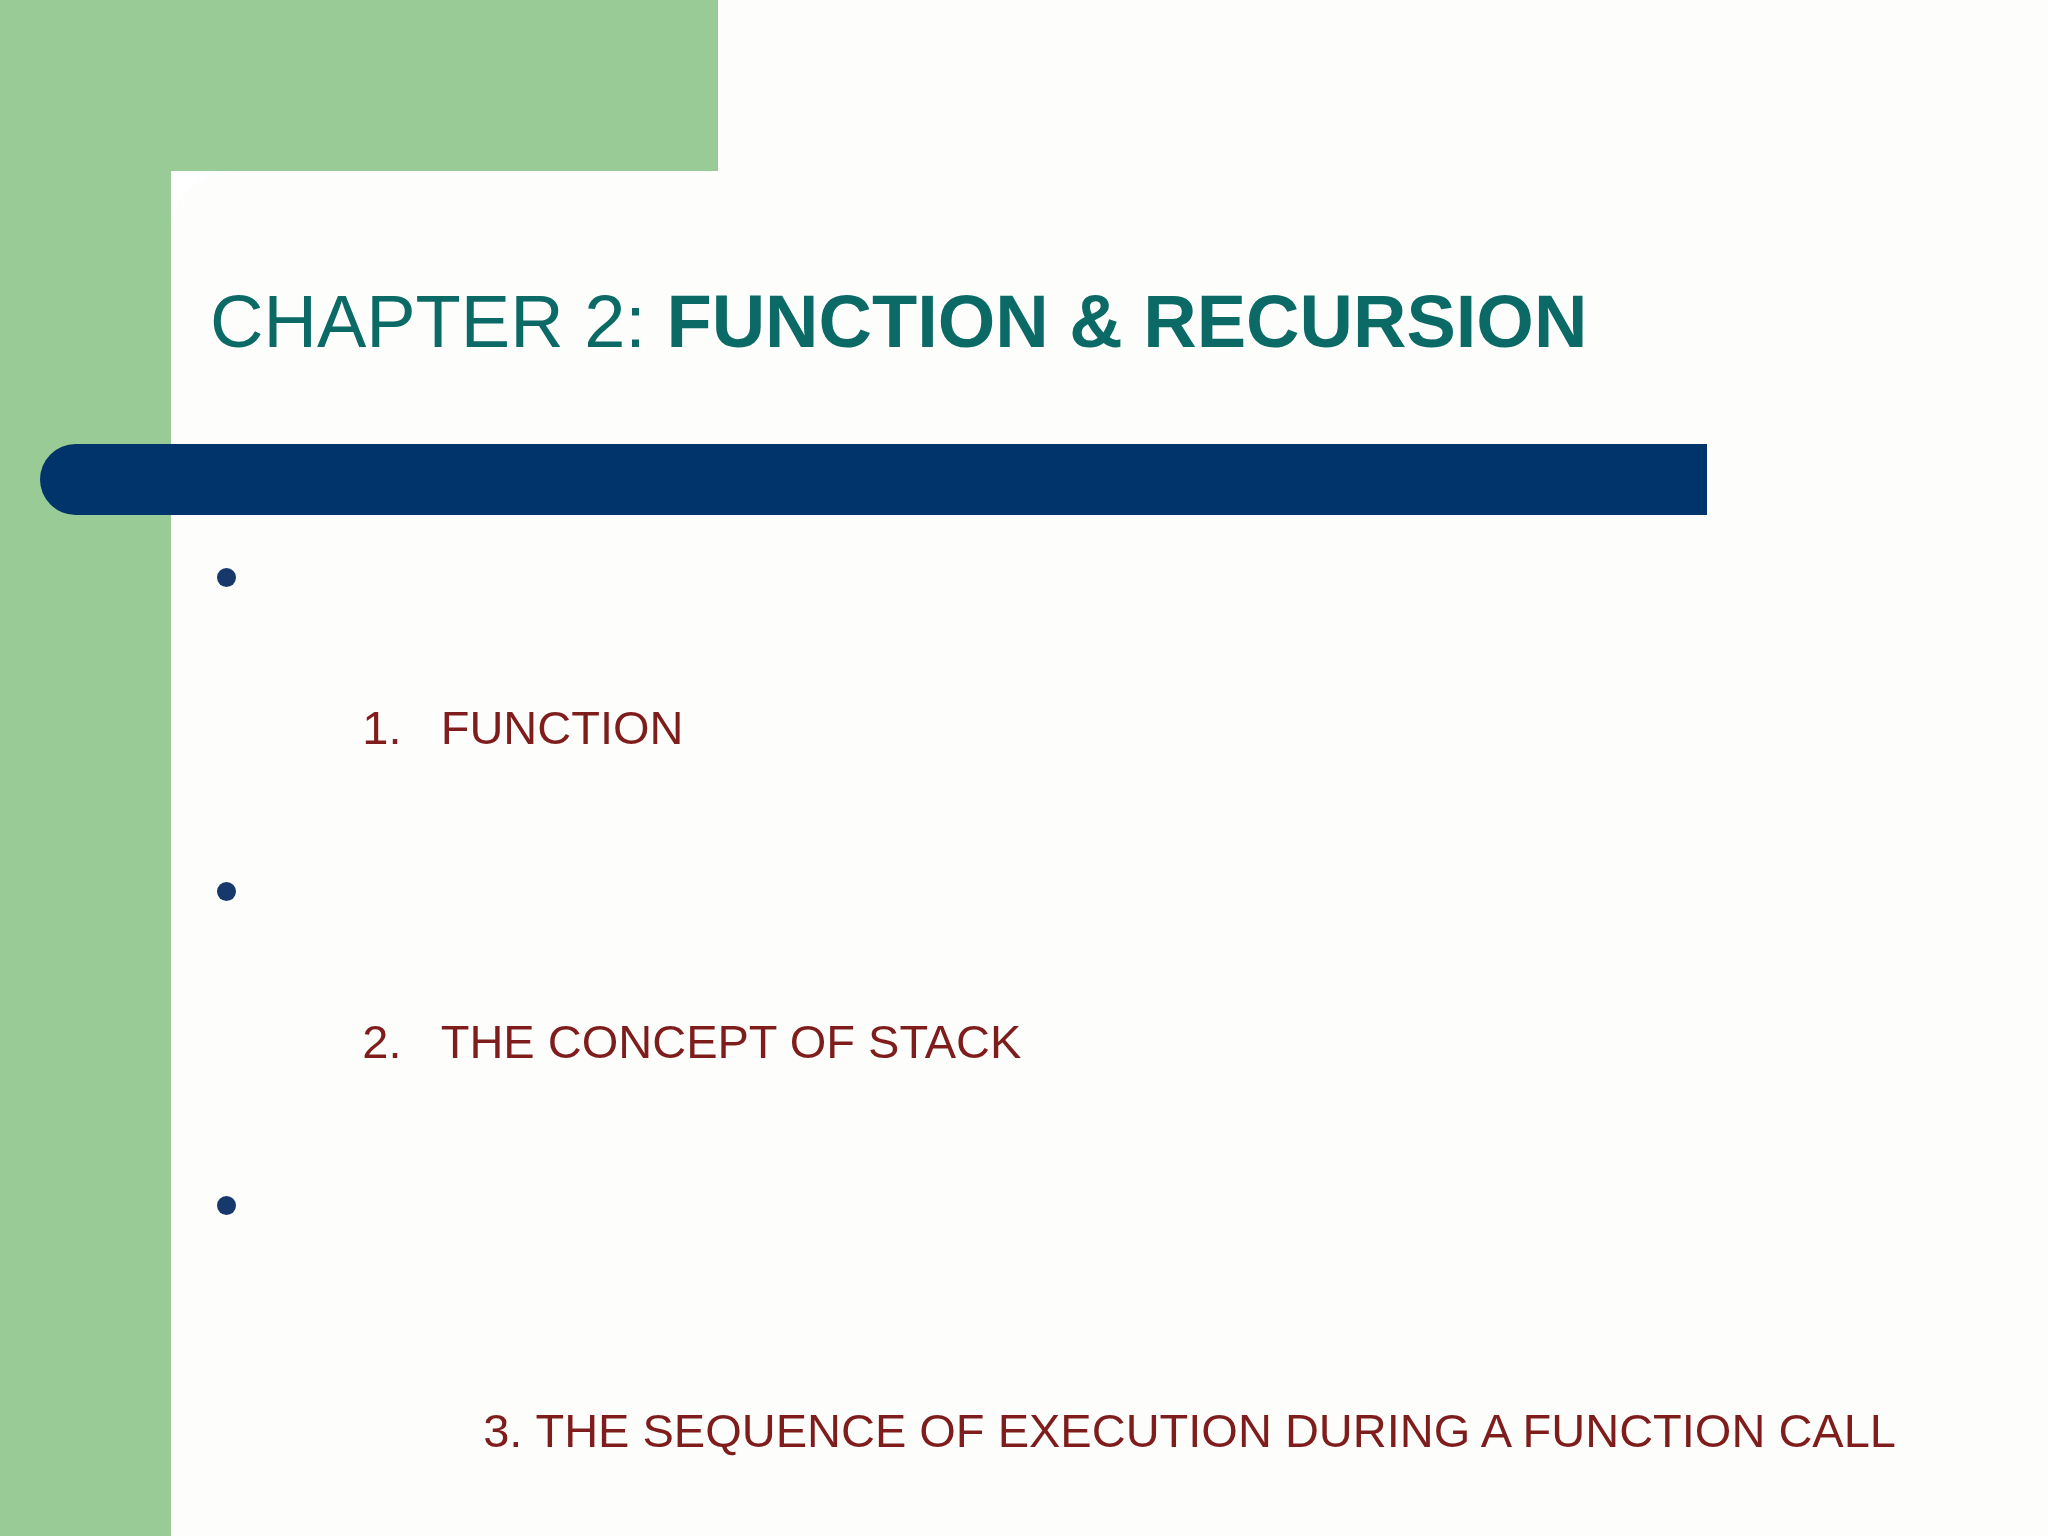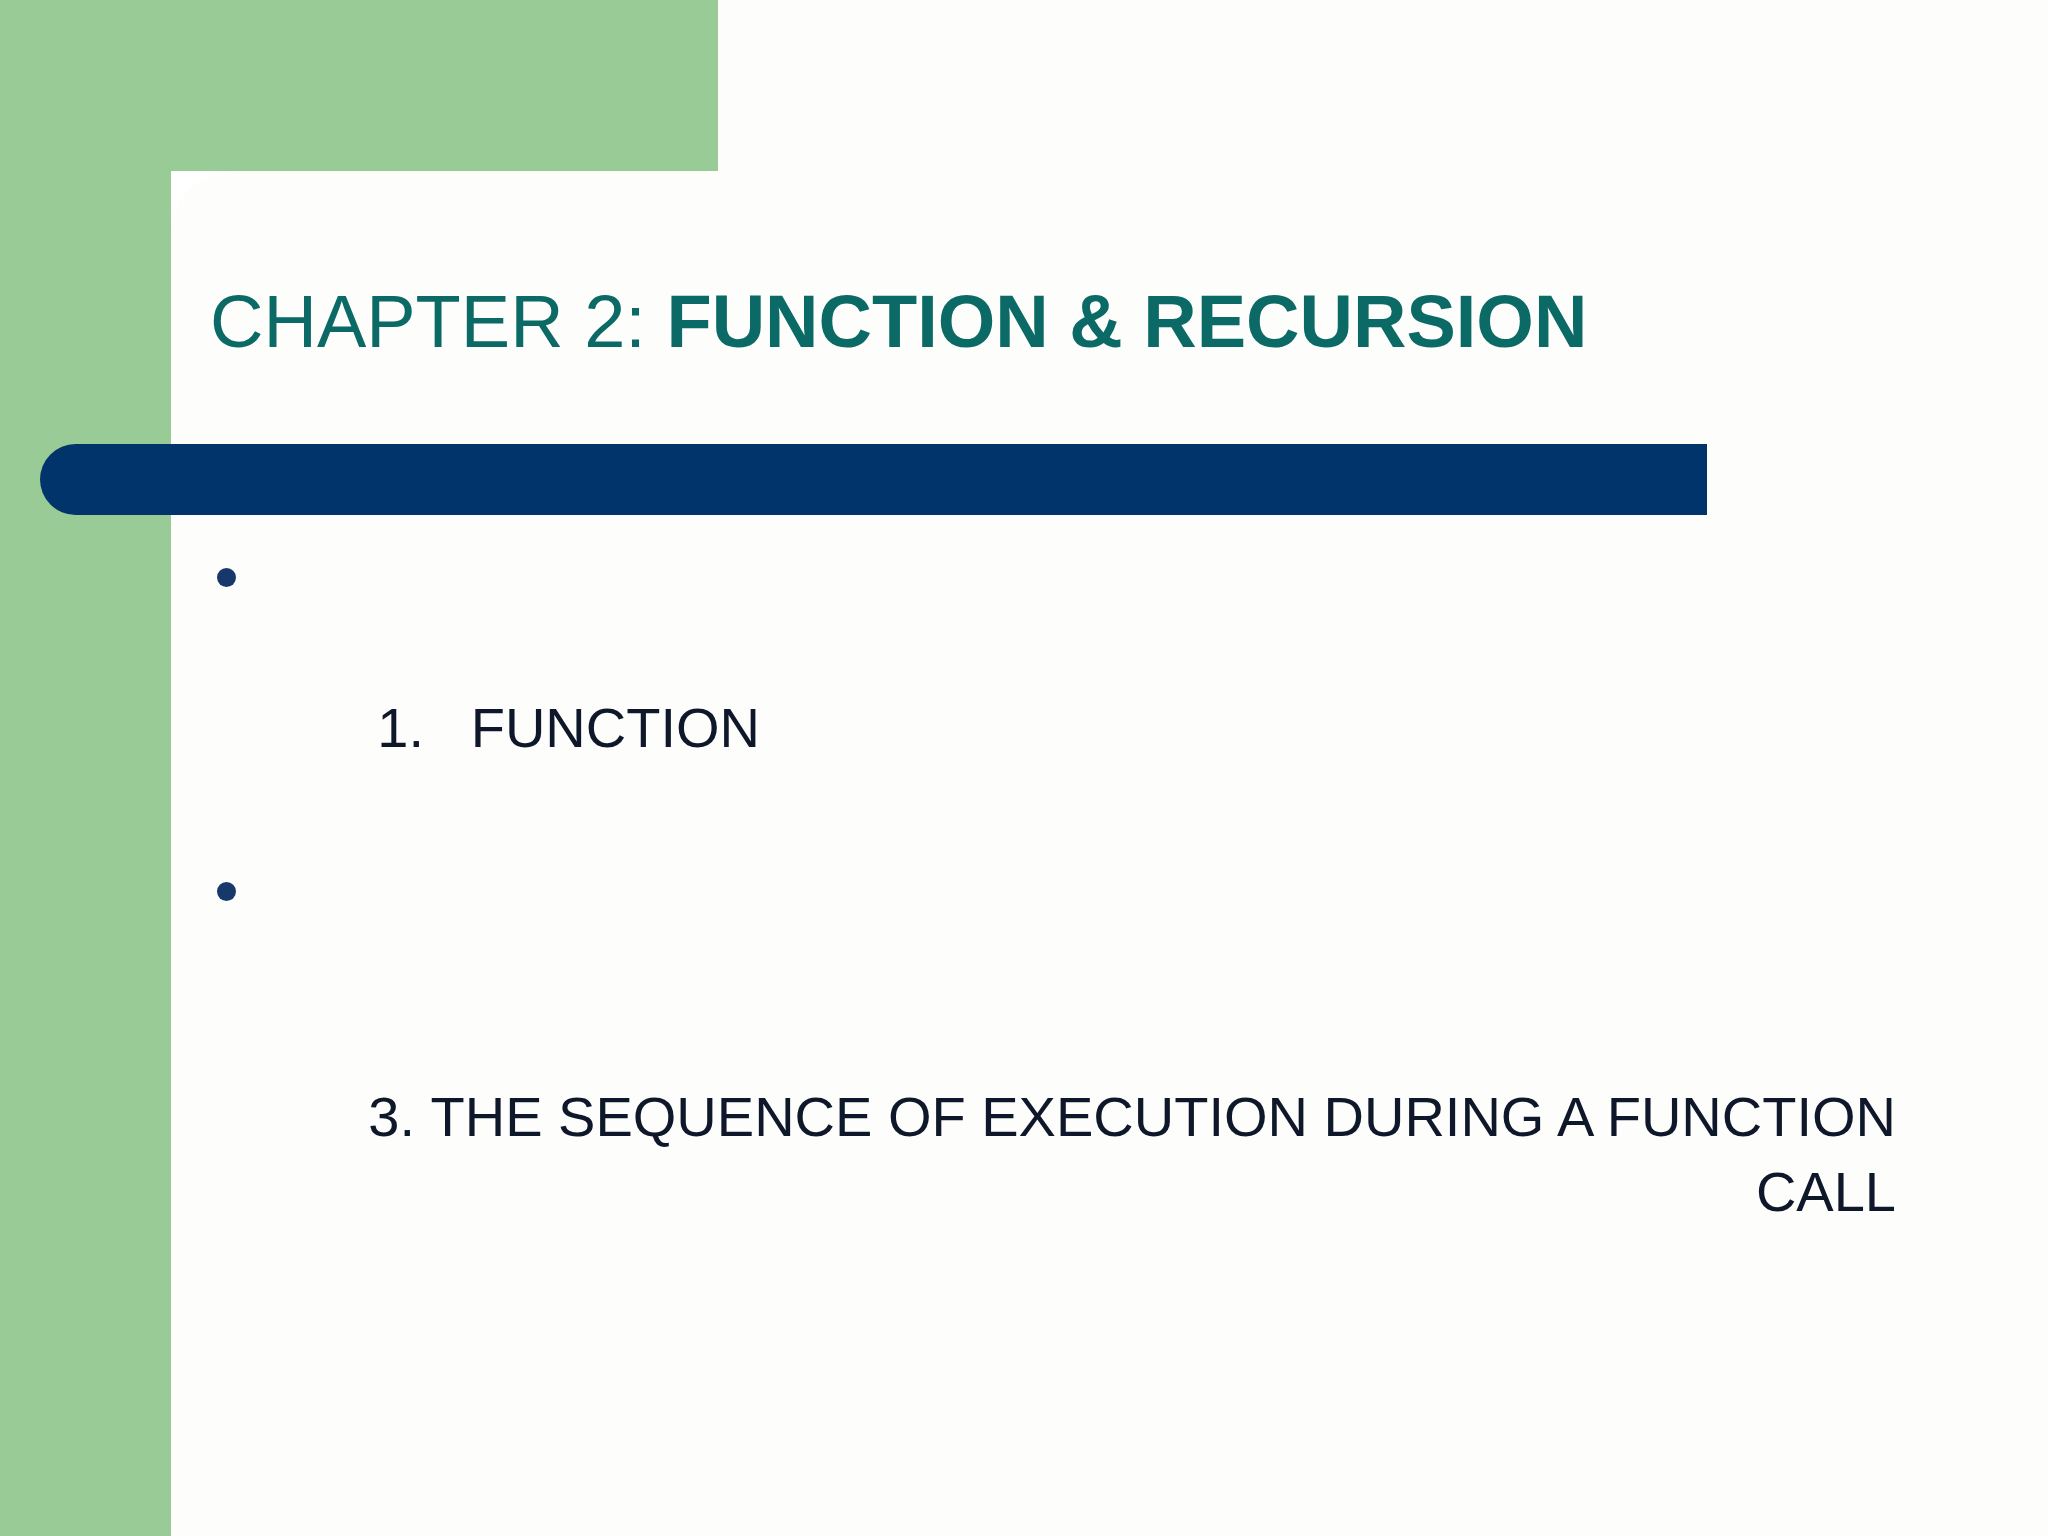--- a/index.html
+++ b/index.html
@@ -93,22 +93,22 @@
     position: absolute;
     left: 196px;
     top: 540px;
     width: 1700px;
   }
   .bullet-item {
     position: relative;
     display: block;
     padding-left: 88px;
     margin-bottom: 14px;
-    color: #0f172a;
-    font-size: 56px;
+    color: #7f1d1d;
+    font-size: 47px;
     line-height: 75px;
     font-weight: 400;
     white-space: pre;
   }
   .bullet-item .dot {
     position: absolute;
     left: 21px;
     top: 28px;
     width: 19px;
     height: 19px;
@@ -134,20 +134,24 @@
 
   <h1 class="title"><span class="light">CHAPTER 2: </span><span class="bold">FUNCTION &amp; RECURSION</span></h1>
 
   <div class="navy-bar"></div>
 
   <ul class="bullet-list" style="list-style:none;margin:0;padding:0;">
     <li class="bullet-item">
       <span class="dot"></span>
       <span class="txt" style="tab-size: 4;">1.	FUNCTION</span>
     </li>
+    <li class="bullet-item">
+      <span class="dot"></span>
+      <span class="txt" style="tab-size: 4;">2.	THE CONCEPT OF STACK</span>
+    </li>
     <li class="bullet-item wrap" style="padding-left:88px;">
       <span class="dot"></span>
       <span class="txt" style="display: block; text-indent: 0px; margin-left: -88px; padding-left: 88px; tab-size: 4; text-align: right;">3.	THE SEQUENCE OF EXECUTION DURING A FUNCTION CALL</span>
     </li>
 
   </ul>
 
 </div>
 
 </body></html>

